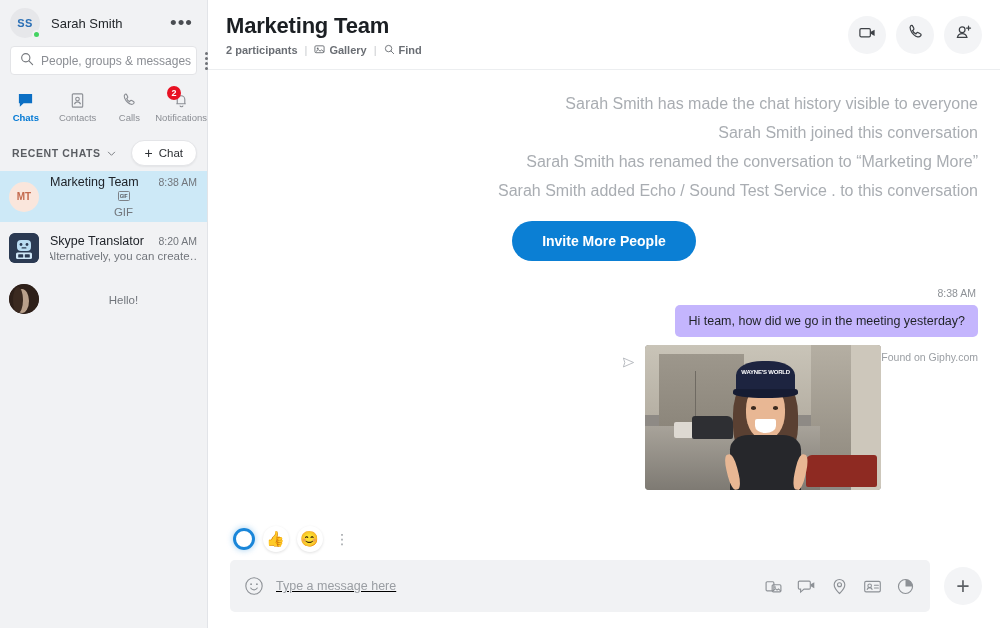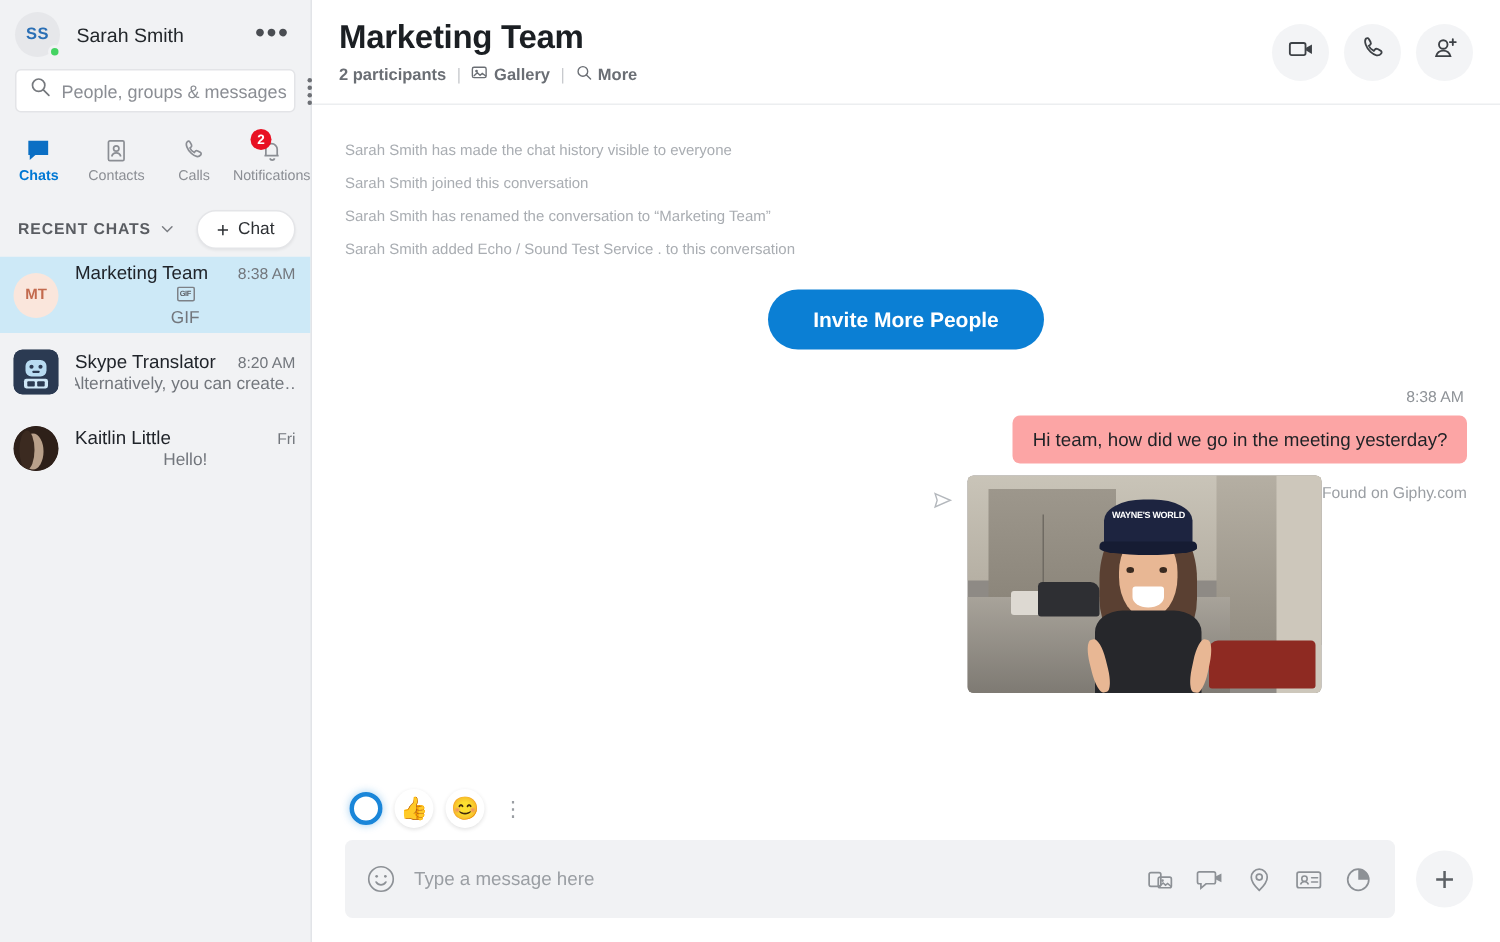--- a/index.html
+++ b/index.html
@@ -142,35 +142,35 @@
   .ch-sub .subitem { display: flex; align-items: center; gap: 4px; cursor: pointer; }
   .ch-actions { display: flex; align-items: center; gap: 10px; }
   .hdr-btn {
     width: 38px; height: 38px; border-radius: 50%;
     background: #f3f4f6; display: flex; align-items: center; justify-content: center;
     cursor: pointer;
   }
 
   
   .messages { flex: 1; overflow: hidden; padding: 14px 22px 0 22px; position: relative; }
-  .sys-msg { text-align: left; font-size: 10px; color: #a9adb2; margin: 11px 0; }
+  .sys-msg { text-align: right; font-size: 16px; color: #a9adb2; margin: 11px 0; }
   .invite-wrap { display: flex; justify-content: center; margin: 21px 0 26px 0; }
   .invite-btn {
     background: #0b7fd4; color: #fff; border: none;
     font-family: inherit; font-size: 14px; font-weight: bold;
     padding: 12px 30px; border-radius: 22px; cursor: pointer;
   }
   .day-divider { display: flex; align-items: center; gap: 14px; margin: 0 0 16px 0; }
   .day-divider .line { flex: 1; height: 1px; background: #e9eaec; }
   .day-divider .lbl { font-size: 11.5px; color: #9a9ea3; }
 
   .msg-time { text-align: right; font-size: 10.5px; color: #8e9297; margin-bottom: 6px; padding-right: 2px; }
   .msg-row { display: flex; justify-content: flex-end; align-items: flex-start; gap: 10px; }
   .bubble {
-    background: #fca5a5; border-radius: 5px;
+    background: #c4b5fd; border-radius: 5px;
     padding: 9px 13px; font-size: 12.5px; color: #1f2226;
     max-width: 420px;
   }
   .sent-tick { flex: none; margin-top: 10px; }
   .gif-row { display: flex; justify-content: flex-end; align-items: flex-start; gap: 10px; margin-top: 8px; }
   .gif-block { display: flex; flex-direction: row; }
   .gif-frame {
     width: 236px; height: 145px; border-radius: 4px; overflow: hidden;
     position: relative; background: #8e8a85;
   }
@@ -210,21 +210,21 @@
     width: 26px; height: 26px; border-radius: 50%;
     background: #fff; display: flex; align-items: center; justify-content: center;
     font-size: 15px; cursor: pointer; box-shadow: 0 1px 3px rgba(0,0,0,.12);
   }
   .react-more { font-size: 14px; color: #9a9ea3; line-height: 5px; cursor: pointer; padding: 0 4px; letter-spacing: 0; }
 
   
   .compose-row { display: flex; align-items: center; padding: 0 18px 16px 22px; gap: 14px; flex: none; }
   .compose-box {
     flex: 1; height: 52px; background: #f1f2f4; border-radius: 5px;
-    display: flex; align-items: center; padding: 0 9px 0 14px;
+    display: flex; align-items: center; padding: 0 9px 0 14px; text-decoration: underline;
   }
   .emoji-btn { flex: none; cursor: pointer; display: flex; margin-right: 12px; }
   .msg-input {
     flex: 1; border: none; outline: none; background: transparent;
     font-family: inherit; font-size: 12.5px; color: #2b2e33; height: 100%;
   }
   .msg-input::placeholder { color: #9a9ea3; }
   .compose-icons { display: flex; align-items: center; gap: 14px; padding-right: 6px; }
   .cicon { cursor: pointer; display: flex; }
   .plus-btn {
@@ -364,24 +364,20 @@
 
       <div class="chat-item">
         <div class="ci-avatar photo">
           <svg width="30" height="30" viewBox="0 0 30 30">
               <circle cx="15" cy="15" r="15" fill="#2e2019"></circle>
               <ellipse cx="13" cy="17" rx="7" ry="12" fill="#b9a08a"></ellipse>
               <ellipse cx="9" cy="16" rx="5" ry="13" fill="#3b2a20"></ellipse>
             </svg>
         </div>
         <div class="ci-body">
-          <div class="ci-top">
-            <span class="ci-name">Kaitlin Little</span>
-            <span class="ci-time">Fri</span>
-          </div>
           <div class="ci-sub">
               <span>Hello!</span>
             </div>
         </div>
       </div>
 
     </div>
   </div>
 
   <div id="main">
@@ -403,21 +399,21 @@
             <span>Gallery</span>
           </span>
           <span class="sep">|</span>
           <span class="subitem">
             <span>
               <svg width="11" height="11" viewBox="0 0 12 12">
                   <circle cx="5" cy="5" r="3.5" fill="none" stroke="#6a6e74" stroke-width="1"></circle>
                   <line x1="7.6" y1="7.6" x2="10.6" y2="10.6" stroke="#6a6e74" stroke-width="1" stroke-linecap="round"></line>
                 </svg>
             </span>
-            <span>More</span>
+            <span>Find</span>
           </span>
         </div>
       </div>
       <div class="ch-actions">
         <div class="hdr-btn">
           <span>
             <svg width="19" height="19" viewBox="0 0 20 20">
                 <rect x="2" y="6" width="11" height="8.5" rx="1.3" fill="none" stroke="#3d4146" stroke-width="1.3"></rect>
                 <path d="M13.4 9.3l4.1-2.3v6.6l-4.1-2.3z" fill="#3d4146"></path>
               </svg>
@@ -439,21 +435,21 @@
                 <line x1="13.2" y1="5.3" x2="17.4" y2="5.3" stroke="#3d4146" stroke-width="1.3" stroke-linecap="round"></line>
               </svg>
           </span>
         </div>
       </div>
     </div>
 
     <div class="messages">
       <div class="sys-msg">Sarah Smith has made the chat history visible to everyone</div>
       <div class="sys-msg">Sarah Smith joined this conversation</div>
-      <div class="sys-msg">Sarah Smith has renamed the conversation to “Marketing Team”</div>
+      <div class="sys-msg">Sarah Smith has renamed the conversation to “Marketing More”</div>
       <div class="sys-msg">Sarah Smith added Echo / Sound Test Service . to this conversation</div>
 
       <div class="invite-wrap">
         <button class="invite-btn">Invite More People</button>
       </div>
 
 
       <div class="msg-time">8:38 AM</div>
 
       <div class="msg-row">

